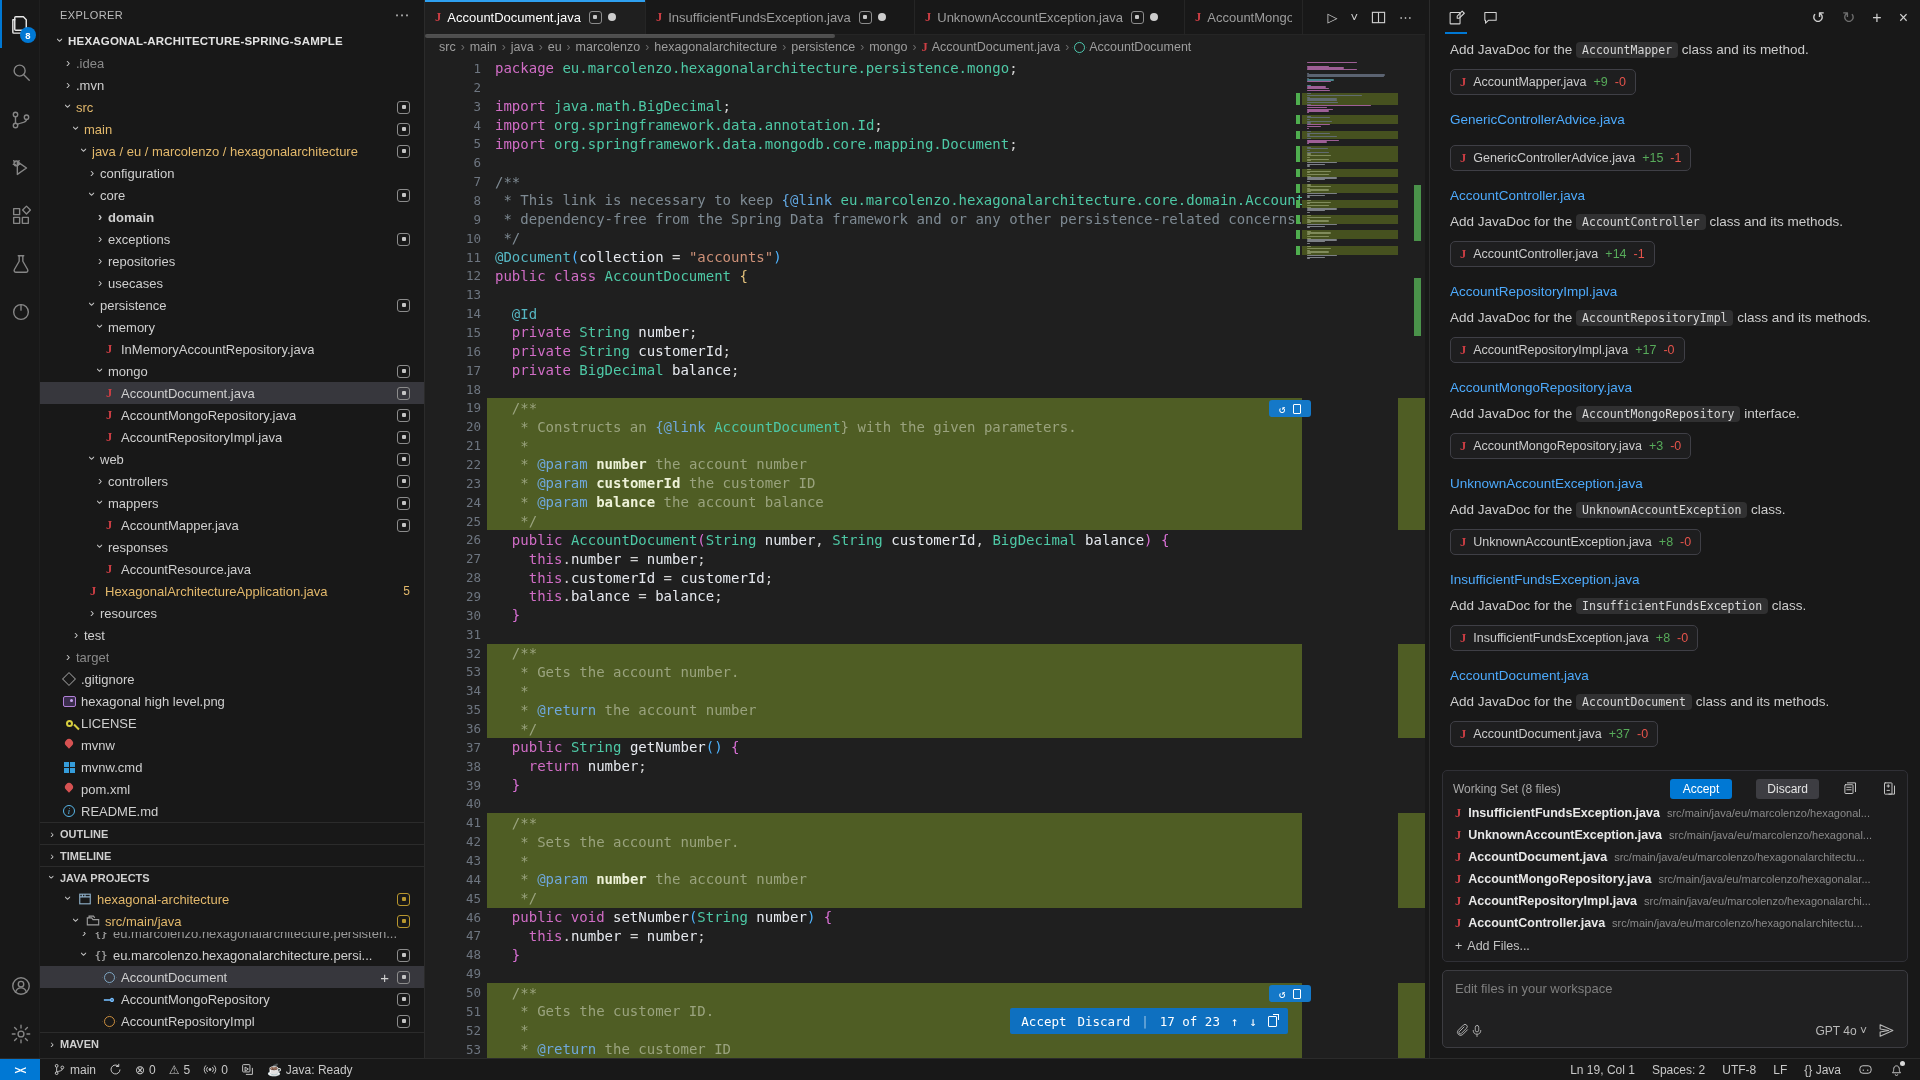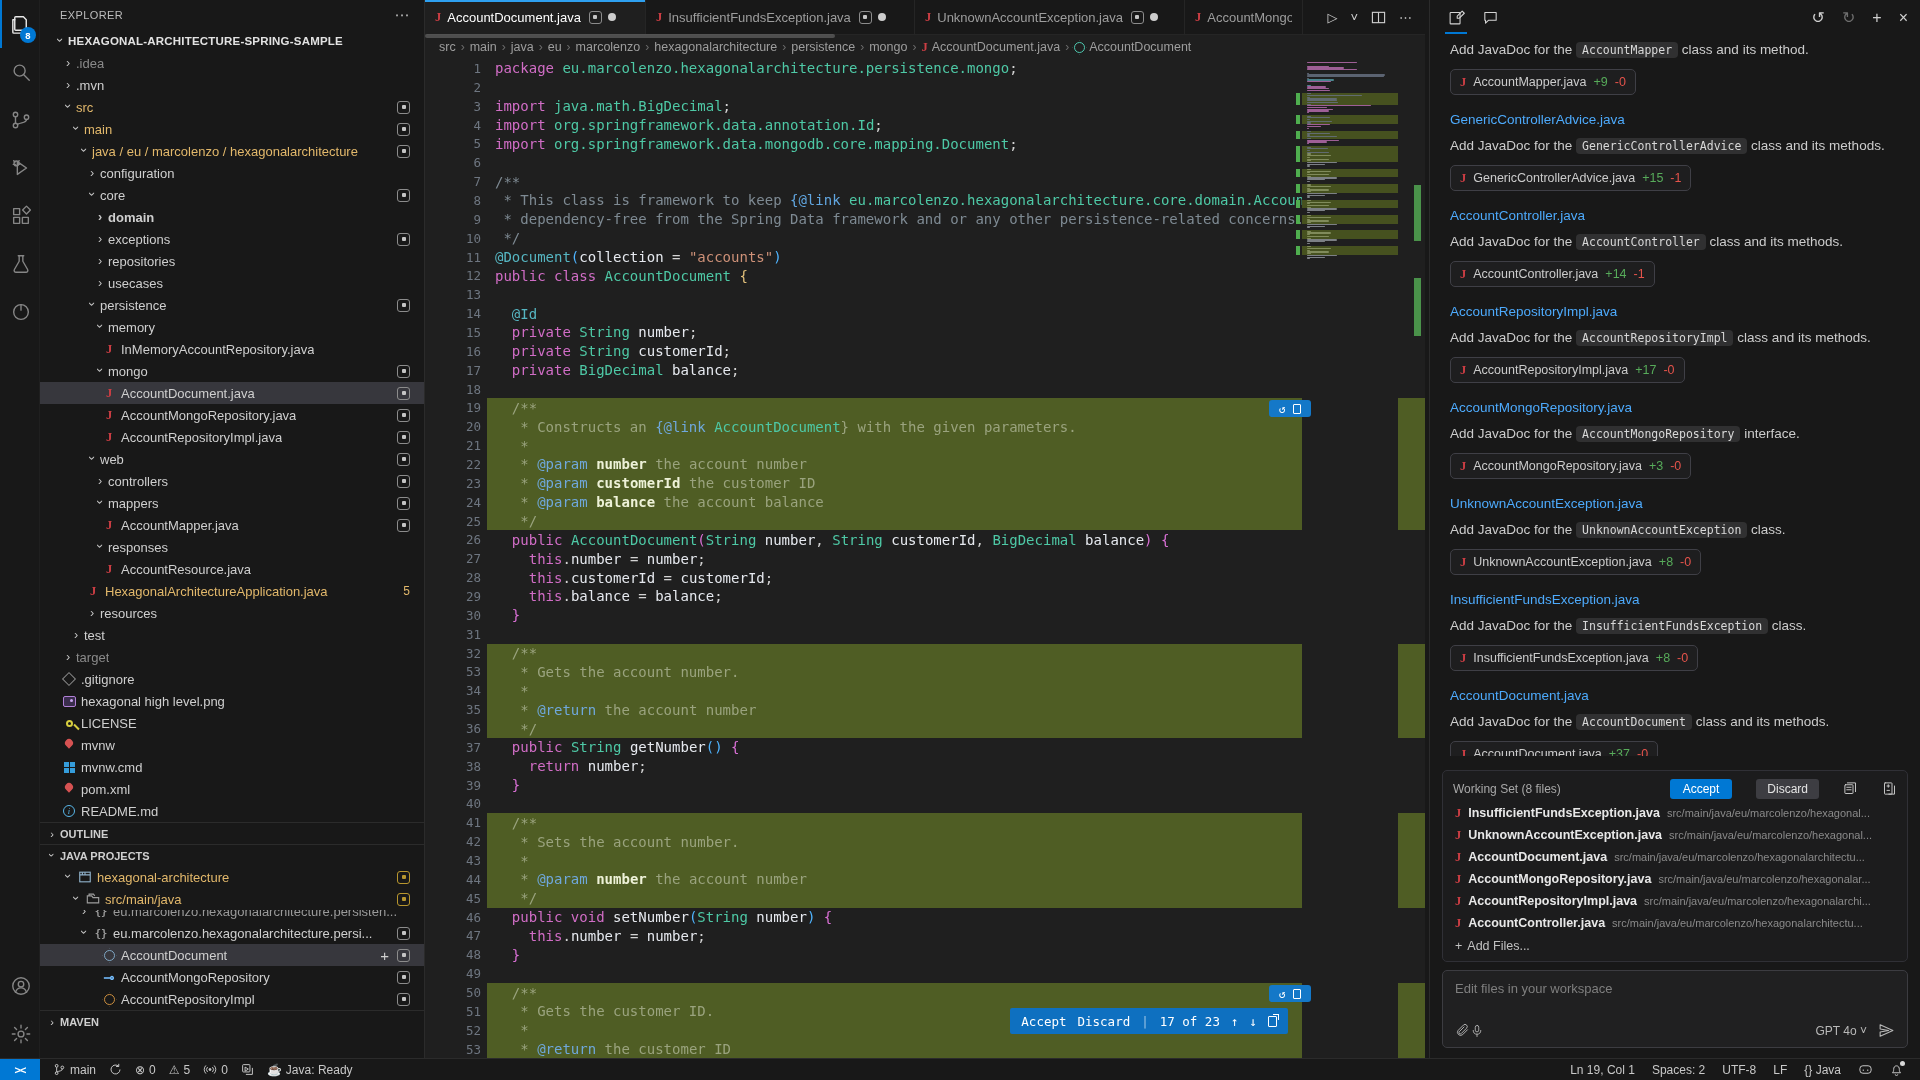--- a/index.html
+++ b/index.html
@@ -384,20 +384,24 @@
           <span class="fi">
             <span class="ic-info">i</span>
           </span>
           <span class="lbl">README.md</span>
         </div>
         <div class="sect">
           <span class="tw closed"></span>
           <span>OUTLINE</span>
         </div>
         <div class="sect">
+          <span class="tw closed"></span>
+          <span>TIMELINE</span>
+        </div>
+        <div class="sect">
           <span class="tw open"></span>
           <span>JAVA PROJECTS</span>
         </div>
         <div class="row mod" style="padding-left: 20px;">
           <span class="tw open"></span>
           <span class="fi">
             <span>
               <svg width="14" height="14" viewBox="0 0 16 16" stroke="#8fb0c9" stroke-width="1.3" fill="none">
                 <rect x="2" y="2.5" width="12" height="11"></rect>
                 <path d="M2 5.5h12M5 2.5v3M8 2.5v3"></path>
@@ -550,21 +554,21 @@
       </div>
     <div id="codearea">
       <div id="codelines">
           <div class="cl"><span class="num">1</span><span class="tx"><span class="k">package </span><span class="t">eu.marcolenzo.hexagonalarchitecture.persistence.mongo</span><span class="p">;</span></span></div>
           <div class="cl"><span class="num">2</span><span class="tx"></span></div>
           <div class="cl"><span class="num">3</span><span class="tx"><span class="k">import </span><span class="t">java.math.BigDecimal</span><span class="p">;</span></span></div>
           <div class="cl"><span class="num">4</span><span class="tx"><span class="k">import </span><span class="t">org.springframework.data.annotation.Id</span><span class="p">;</span></span></div>
           <div class="cl"><span class="num">5</span><span class="tx"><span class="k">import </span><span class="t">org.springframework.data.mongodb.core.mapping.Document</span><span class="p">;</span></span></div>
           <div class="cl"><span class="num">6</span><span class="tx"></span></div>
           <div class="cl"><span class="num">7</span><span class="tx"><span class="c">/**</span></span></div>
-          <div class="cl"><span class="num">8</span><span class="tx"><span class="c"> * This class is framework to keep </span><span class="j">{@link</span><span class="t"> eu.marcolenzo.hexagonalarchitecture.core.domain.Account</span></span></div>
+          <div class="cl"><span class="num">8</span><span class="tx"><span class="c"> * This link is necessary to keep </span><span class="j">{@link</span><span class="t"> eu.marcolenzo.hexagonalarchitecture.core.domain.Account</span></span></div>
           <div class="cl"><span class="num">9</span><span class="tx"><span class="c"> * dependency-free from the Spring Data framework and or any other persistence-related concerns.</span></span></div>
           <div class="cl"><span class="num">10</span><span class="tx"><span class="c"> */</span></span></div>
           <div class="cl"><span class="num">11</span><span class="tx"><span class="a">@Document</span><span class="b3">(</span><span class="v">collection</span><span class="p"> = </span><span class="s">"accounts"</span><span class="b3">)</span></span></div>
           <div class="cl"><span class="num">12</span><span class="tx"><span class="k">public class </span><span class="t">AccountDocument</span><span class="p"> </span><span class="g">{</span></span></div>
           <div class="cl"><span class="num">13</span><span class="tx"></span></div>
           <div class="cl"><span class="num">14</span><span class="tx"><span class="p">  </span><span class="a">@Id</span></span></div>
           <div class="cl"><span class="num">15</span><span class="tx"><span class="p">  </span><span class="k">private </span><span class="t">String </span><span class="v">number</span><span class="p">;</span></span></div>
           <div class="cl"><span class="num">16</span><span class="tx"><span class="p">  </span><span class="k">private </span><span class="t">String </span><span class="v">customerId</span><span class="p">;</span></span></div>
           <div class="cl"><span class="num">17</span><span class="tx"><span class="p">  </span><span class="k">private </span><span class="t">BigDecimal </span><span class="v">balance</span><span class="p">;</span></span></div>
           <div class="cl"><span class="num">18</span><span class="tx"></span></div>
@@ -973,21 +977,20 @@
       </div>
     <div class="p-scroll" id="panelScroll">
         <div class="p-t"><span>Add JavaDoc for the </span><span class="p-code">AccountMapper</span><span> class and its method.</span></div>
         <div><div class="p-chip">
             <span class="jico">J</span>
             <span>AccountMapper.java</span>
             <span class="p-add">+9</span>
             <span class="p-del">-0</span>
           </div></div>
         <div class="p-h">GenericControllerAdvice.java</div>
-        <div class="p-t"><span>Add JavaDoc for the </span><span class="p-code">GenericControllerAdvice</span><span> class and its methods.</span></div>
         <div><div class="p-chip">
             <span class="jico">J</span>
             <span>GenericControllerAdvice.java</span>
             <span class="p-add">+15</span>
             <span class="p-del">-1</span>
           </div></div>
         <div class="p-h">AccountController.java</div>
         <div class="p-t"><span>Add JavaDoc for the </span><span class="p-code">AccountController</span><span> class and its methods.</span></div>
         <div><div class="p-chip">
             <span class="jico">J</span>

